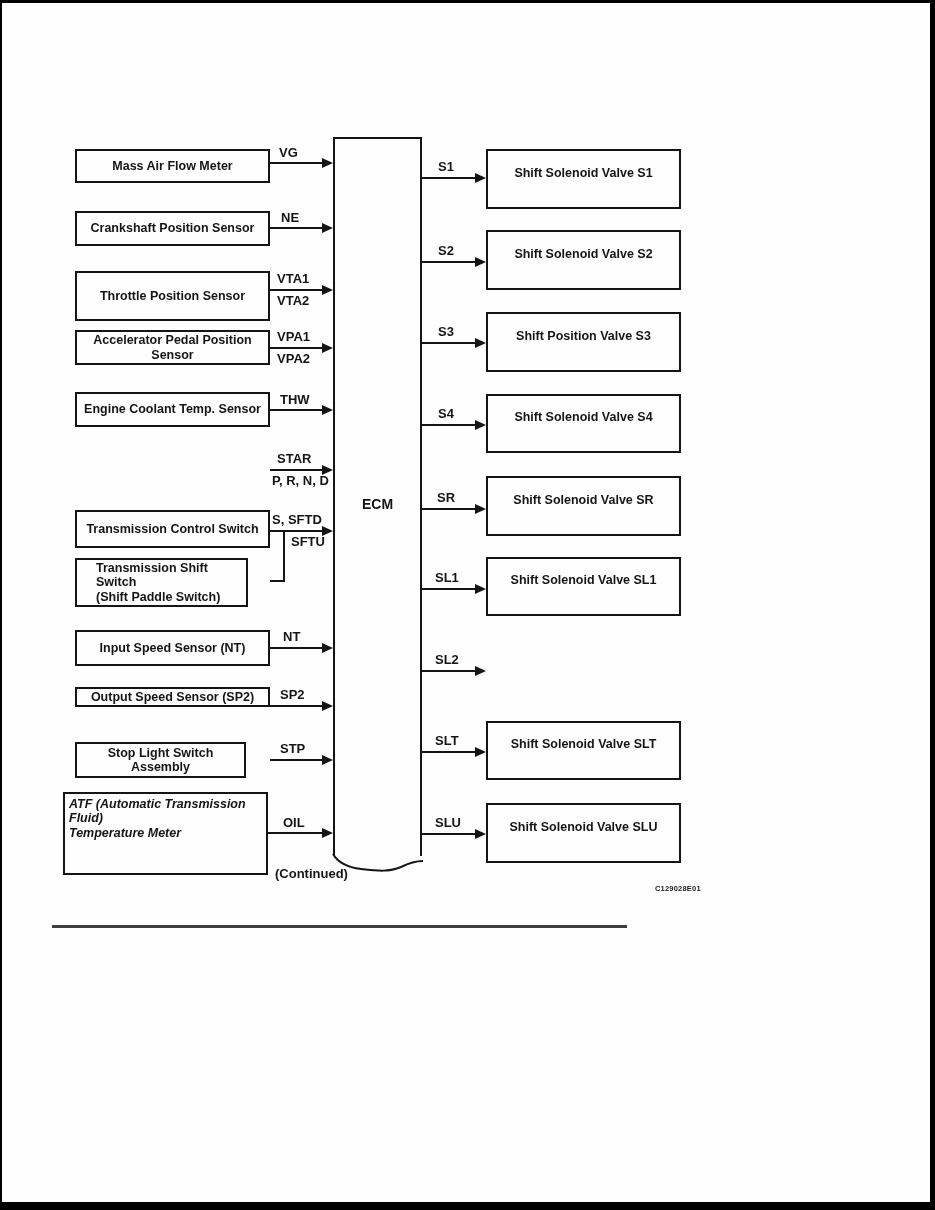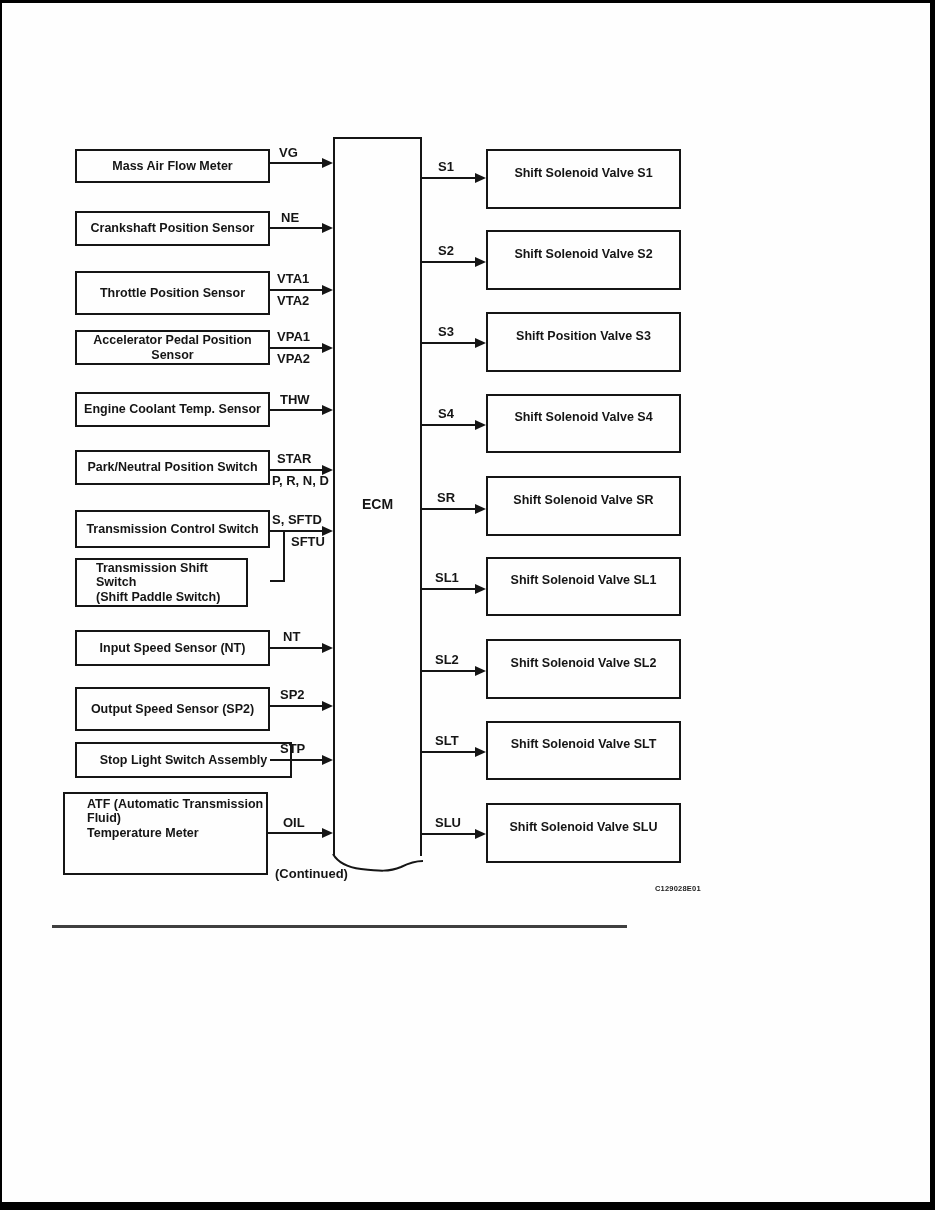--- a/index.html
+++ b/index.html
@@ -9,21 +9,21 @@
     overflow:hidden;margin:0 auto;
   }
   .edge{position:absolute;background:#000;}
   .box{
     position:absolute;border:2px solid #151515;background:#fefefe;
     display:flex;align-items:center;justify-content:center;
     text-align:center;font-size:12.5px;font-weight:600;line-height:1.15;
     box-sizing:border-box;
   }
   .box.two-line{flex-direction:column;align-items:flex-start;justify-content:center;text-align:left;padding-left:19px;}
-  .box.corner-text{align-items:flex-start;justify-content:flex-start;text-align:left;padding:3px 2px 0 22px;flex-direction:column;}
+  .box.corner-text{align-items:flex-start;justify-content:flex-start;text-align:left;padding:3px 2px 0 4px;flex-direction:column;font-style:italic;}
   .box.rbox{padding-bottom:12px;}
   .ecm-box{
     position:absolute;border:2px solid #151515;border-bottom:none;background:#fefefe;box-sizing:border-box;
   }
   .ecm-label{position:absolute;font-size:14px;font-weight:600;text-align:center;}
   .wire{position:absolute;height:2px;background:#151515;}
   .vwire{position:absolute;width:2px;background:#151515;}
   .arrow{
     position:absolute;width:0;height:0;
     border-top:5px solid transparent;border-bottom:5px solid transparent;
@@ -58,21 +58,21 @@
   <div class="arrow" style="left:322px;top:158px"></div>
   <span class="sig" style="left:279px;top:145px">VG</span>
 
   <div class="box" style="left:75px;top:211px;width:195px;height:35px">
     <span>Crankshaft Position Sensor</span>
   </div>
   <div class="wire" style="left:270px;top:227px;width:52px"></div>
   <div class="arrow" style="left:322px;top:223px"></div>
   <span class="sig" style="left:281px;top:210px">NE</span>
 
-  <div class="box" style="left:75px;top:271px;width:195px;height:44px">
+  <div class="box" style="left:75px;top:271px;width:195px;height:50px">
     <span>Throttle Position Sensor</span>
   </div>
   <div class="wire" style="left:270px;top:289px;width:52px"></div>
   <div class="arrow" style="left:322px;top:285px"></div>
   <span class="sig" style="left:277px;top:271px">VTA1</span>
   <span class="sig" style="left:277px;top:293px">VTA2</span>
 
   <div class="box" style="left:75px;top:330px;width:195px;height:35px">
     <span>Accelerator Pedal Position Sensor</span>
   </div>
@@ -81,23 +81,20 @@
   <span class="sig" style="left:277px;top:329px">VPA1</span>
   <span class="sig" style="left:277px;top:351px">VPA2</span>
 
   <div class="box" style="left:75px;top:392px;width:195px;height:35px">
     <span>Engine Coolant Temp. Sensor</span>
   </div>
   <div class="wire" style="left:270px;top:409px;width:52px"></div>
   <div class="arrow" style="left:322px;top:405px"></div>
   <span class="sig" style="left:280px;top:392px">THW</span>
 
-  <div class="box" style="left:75px;top:450px;width:195px;height:35px">
-    <span>Park/Neutral Position Switch</span>
-  </div>
   <div class="wire" style="left:270px;top:469px;width:52px"></div>
   <div class="arrow" style="left:322px;top:465px"></div>
   <span class="sig" style="left:277px;top:451px">STAR</span>
   <span class="sig" style="left:272px;top:473px">P, R, N, D</span>
 
   <div class="box" style="left:75px;top:510px;width:195px;height:38px">
     <span>Transmission Control Switch</span>
   </div>
   <div class="wire" style="left:270px;top:530px;width:52px"></div>
   <div class="arrow" style="left:322px;top:526px"></div>
@@ -111,28 +108,28 @@
   <div class="wire" style="left:270px;top:580px;width:15px"></div>
   <div class="vwire" style="left:283px;top:531px;height:51px"></div>
 
   <div class="box" style="left:75px;top:630px;width:195px;height:36px">
     <span>Input Speed Sensor (NT)</span>
   </div>
   <div class="wire" style="left:270px;top:647px;width:52px"></div>
   <div class="arrow" style="left:322px;top:643px"></div>
   <span class="sig" style="left:283px;top:629px">NT</span>
 
-  <div class="box" style="left:75px;top:687px;width:195px;height:44px">
+  <div class="box" style="left:75px;top:687px;width:195px;height:20px">
     <span>Output Speed Sensor (SP2)</span>
   </div>
   <div class="wire" style="left:270px;top:705px;width:52px"></div>
   <div class="arrow" style="left:322px;top:701px"></div>
   <span class="sig" style="left:280px;top:687px">SP2</span>
 
-  <div class="box" style="left:75px;top:742px;width:217px;height:36px">
+  <div class="box" style="left:75px;top:742px;width:171px;height:36px">
     <span>Stop Light Switch Assembly</span>
   </div>
   <div class="wire" style="left:270px;top:759px;width:52px"></div>
   <div class="arrow" style="left:322px;top:755px"></div>
   <span class="sig" style="left:280px;top:741px">STP</span>
 
   <div class="box corner-text" style="left:63px;top:792px;width:205px;height:83px">
     <span>ATF (Automatic Transmission Fluid)</span>
     <span>Temperature Meter</span>
   </div>
@@ -178,23 +175,20 @@
   <div class="wire" style="left:420px;top:588px;width:56px"></div>
   <div class="arrow" style="left:475px;top:584px"></div>
   <span class="sig" style="left:435px;top:570px">SL1</span>
   <div class="box rbox" style="left:486px;top:557px;width:195px;height:59px">
     <span>Shift Solenoid Valve SL1</span>
   </div>
 
   <div class="wire" style="left:420px;top:670px;width:56px"></div>
   <div class="arrow" style="left:475px;top:666px"></div>
   <span class="sig" style="left:435px;top:652px">SL2</span>
-  <div class="box rbox" style="left:486px;top:639px;width:195px;height:60px">
-    <span>Shift Solenoid Valve SL2</span>
-  </div>
 
   <div class="wire" style="left:420px;top:751px;width:56px"></div>
   <div class="arrow" style="left:475px;top:747px"></div>
   <span class="sig" style="left:435px;top:733px">SLT</span>
   <div class="box rbox" style="left:486px;top:721px;width:195px;height:59px">
     <span>Shift Solenoid Valve SLT</span>
   </div>
 
   <div class="wire" style="left:420px;top:833px;width:56px"></div>
   <div class="arrow" style="left:475px;top:829px"></div>

